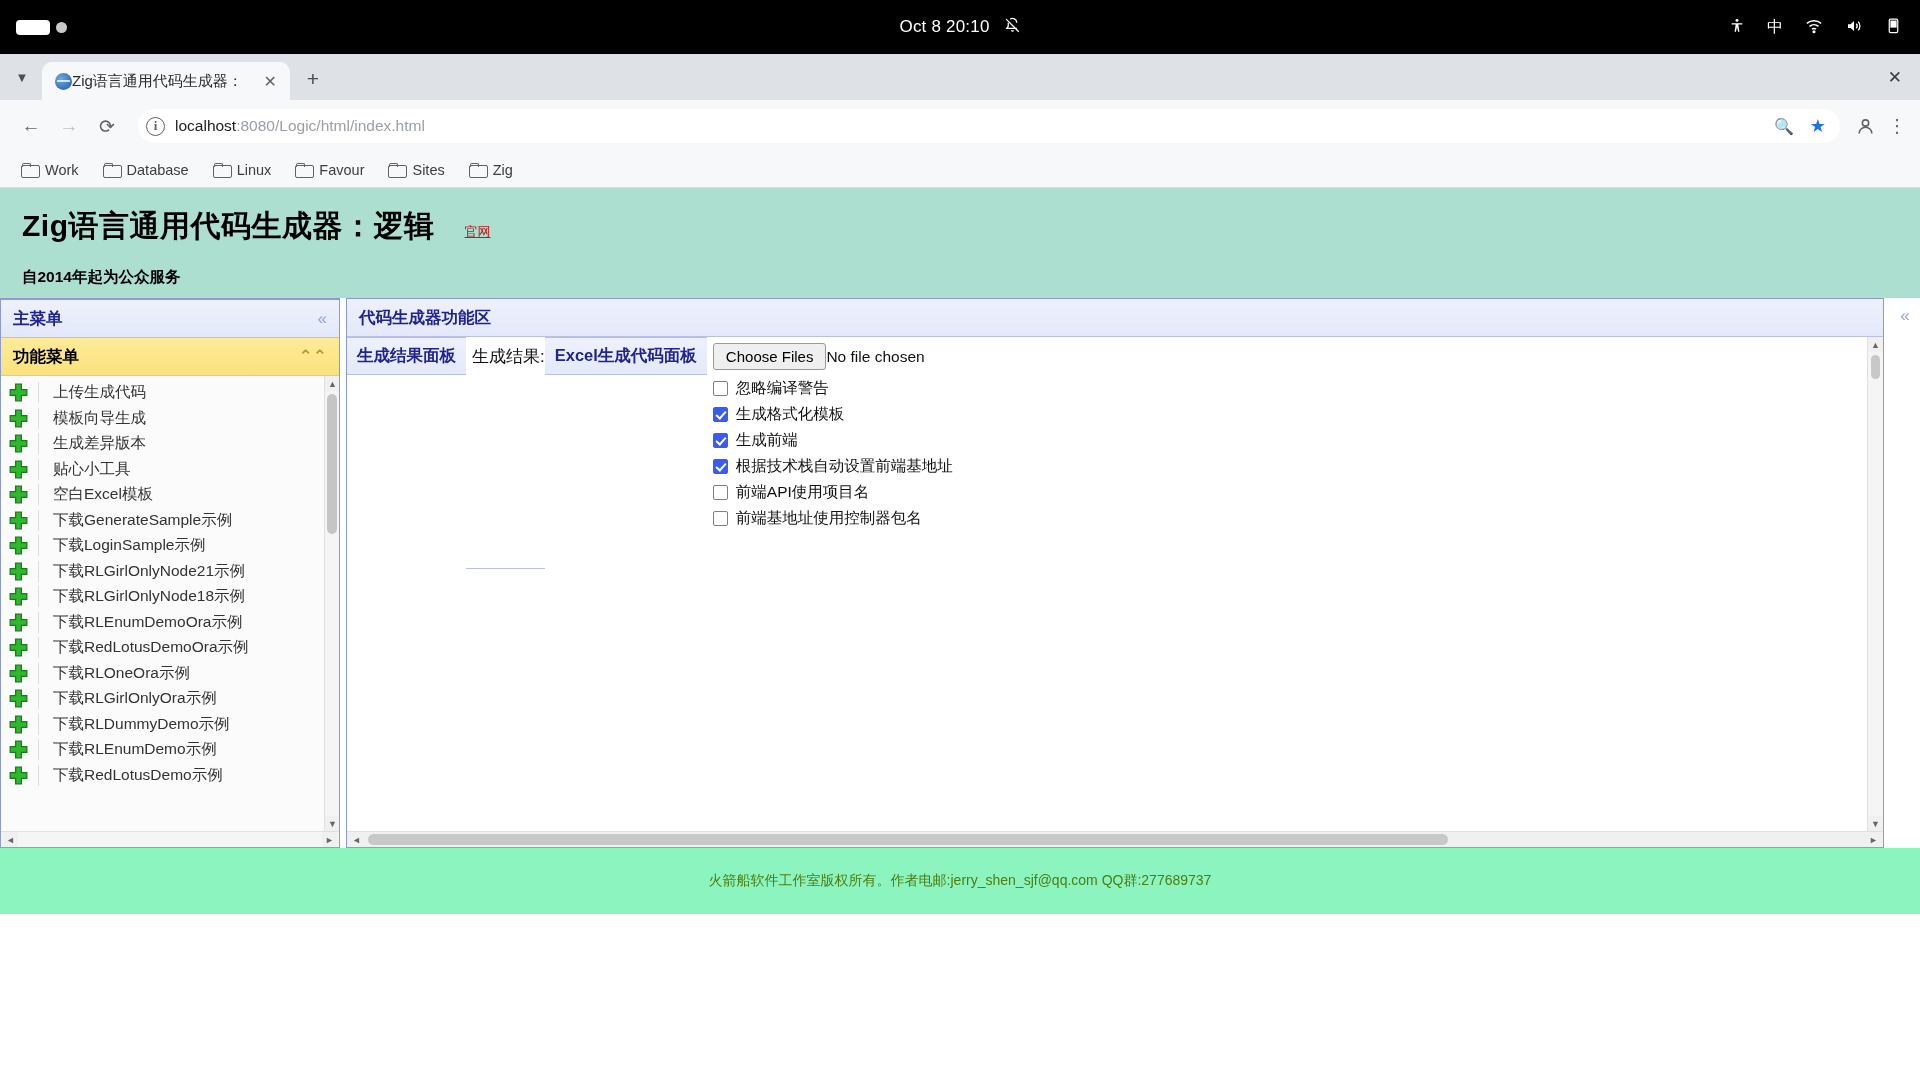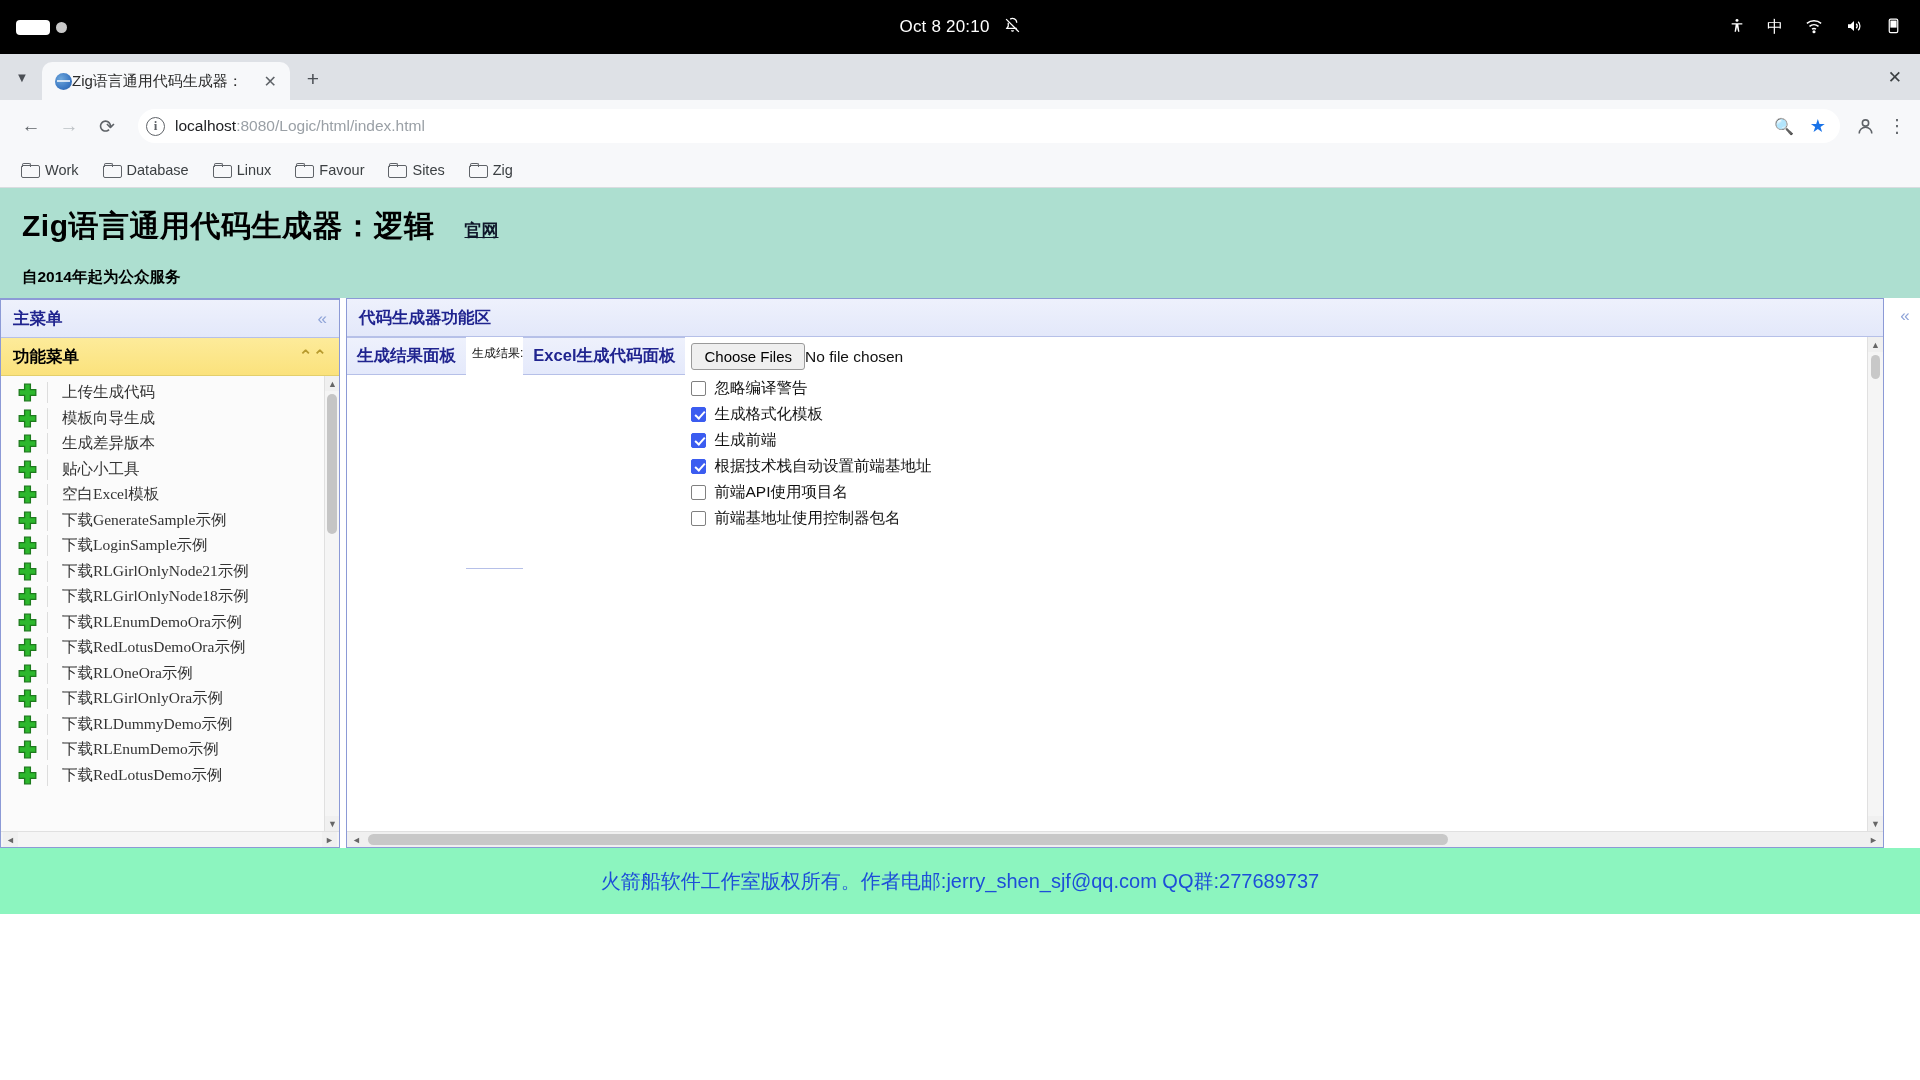--- a/index.html
+++ b/index.html
@@ -126,21 +126,21 @@
 
   
   #page { height: 908px; background: #fff; overflow: hidden; position: relative; }
   #app-header {
     background: #addfd0; padding: 18px 14px 14px 22px; height: 110px;
   }
   #app-title-row { display: flex; align-items: baseline; gap: 30px; }
   #app-title {
     font-size: 30px; font-weight: bold; color: #000; letter-spacing: .5px;
   }
-  #official-link { font-size: 17px; color: #0f172a; font-weight: bold; }
+  #official-link { font-size: 13px; color: #b91c1c; }
   #app-subtitle { margin-top: 20px; font-size: 15.5px; font-weight: bold; color: #000; }
 
   #work-area {
     display: flex; height: 550px; background: #fff; align-items: stretch;
     padding: 0 0 0 0;
   }
 
   
   #left-panel {
     width: 340px; border: 1px solid #8c9ad6; border-top: 2px solid #8c9ad6;
@@ -158,21 +158,21 @@
   #func-menu-head {
     background: linear-gradient(to bottom, #fdeb9a 0%, #fbe27c 100%);
     border-bottom: 1px solid #e3cf6c;
     color: #000; font-weight: bold; font-size: 16.5px;
     display:flex; align-items:center; padding: 0 12px; height: 38px;
   }
   #func-menu-head .collapse { margin-left:auto; color:#b89b2f; font-size: 17px; }
   #menu-scroll {
     flex: 1 1 auto; overflow: hidden; position: relative; background:#fbfbfb;
   }
-  #menu-items { padding: 4px 0 0 9px; font-family: Liberation Serif, serif; }
+  #menu-items { padding: 4px 0 0 0; }
   .menu-item {
     display: flex; align-items: center; gap: 10px;
     height: 25.5px; padding-left: 8px; font-size: 15.5px; color: #333;
     white-space: nowrap;
   }
   .plus-ico {
     width: 19px; height: 19px; flex: 0 0 auto; position: relative;
   }
   .plus-ico svg { display:block; }
   .menu-item .label { padding-left: 14px; border-left: 1px solid #ddd; }
@@ -205,21 +205,21 @@
   .sub-panel-head {
     background: linear-gradient(to bottom, #eef1fc 0%, #e4e9fb 100%);
     border-top: 1px solid #b6c0e8; border-bottom: 1px solid #b6c0e8;
     color: #20248f; font-weight: bold; font-size: 16.5px;
     padding: 0 10px; height: 38px; display: flex; align-items: center;
   }
   #result-body {
     height: 232px; position: relative; background: #fff; overflow: hidden;
     border-bottom: 1px solid #b6c0e8;
   }
-  #result-label { font-size: 12px; color: #111; padding: 8px 0 0 6px; }
+  #result-label { font-size: 17px; color: #111; padding: 8px 0 0 6px; }
   #brain-img {
     position: absolute; left: 574px; top: -1px; width: 210px; height: 196px;
   }
   #excel-body { flex: 1 1 auto; background: #fff; padding: 6px 0 0 6px; overflow: hidden;}
   #file-row { display: flex; align-items: center; gap: 0; margin-bottom: 5px;}
   #choose-files {
     font-family: "Liberation Sans", sans-serif; font-size: 15px;
     padding: 4px 12px; background: #efefef;
     border: 1px solid #9a9a9a; border-radius: 3px; color: #000;
   }
@@ -252,21 +252,21 @@
     height: 11px; flex: 0 0 auto; background: #c8c8c8; border-radius: 6px;
     margin: 0 4px;
   }
   #far-collapse {
     width: 30px; display: flex; align-items: flex-start; justify-content: center;
     padding-top: 8px; color: #8fa4d8; font-size: 17px;
   }
 
   #footer {
     background: #8cf5bf; height: 66px; display: flex; align-items: center;
-    justify-content: center; font-size: 20px; color: #1d4ed8;
+    justify-content: center; font-size: 14px; color: #4d7c0f;
   }
 </style>
 </head>
 <body>
 
 <div id="os-bar">
   <div id="os-left">
     <span class="pill"></span>
     <span class="dot"></span>
   </div>

